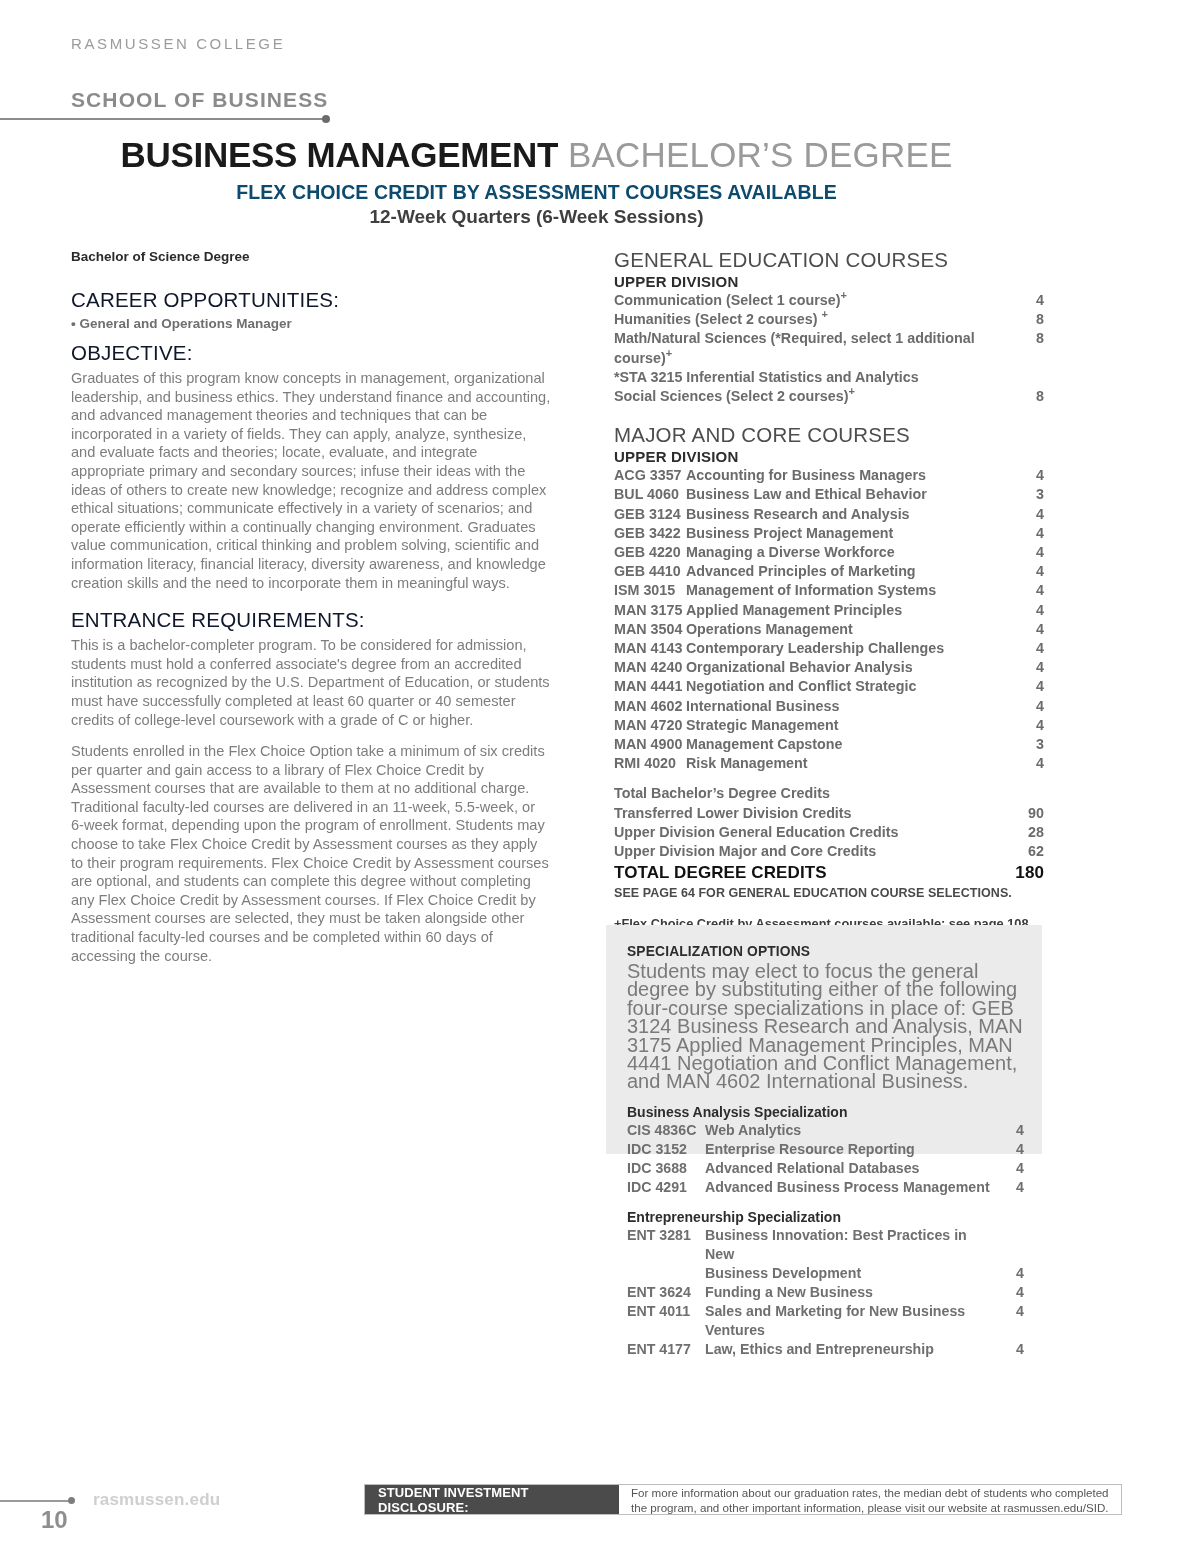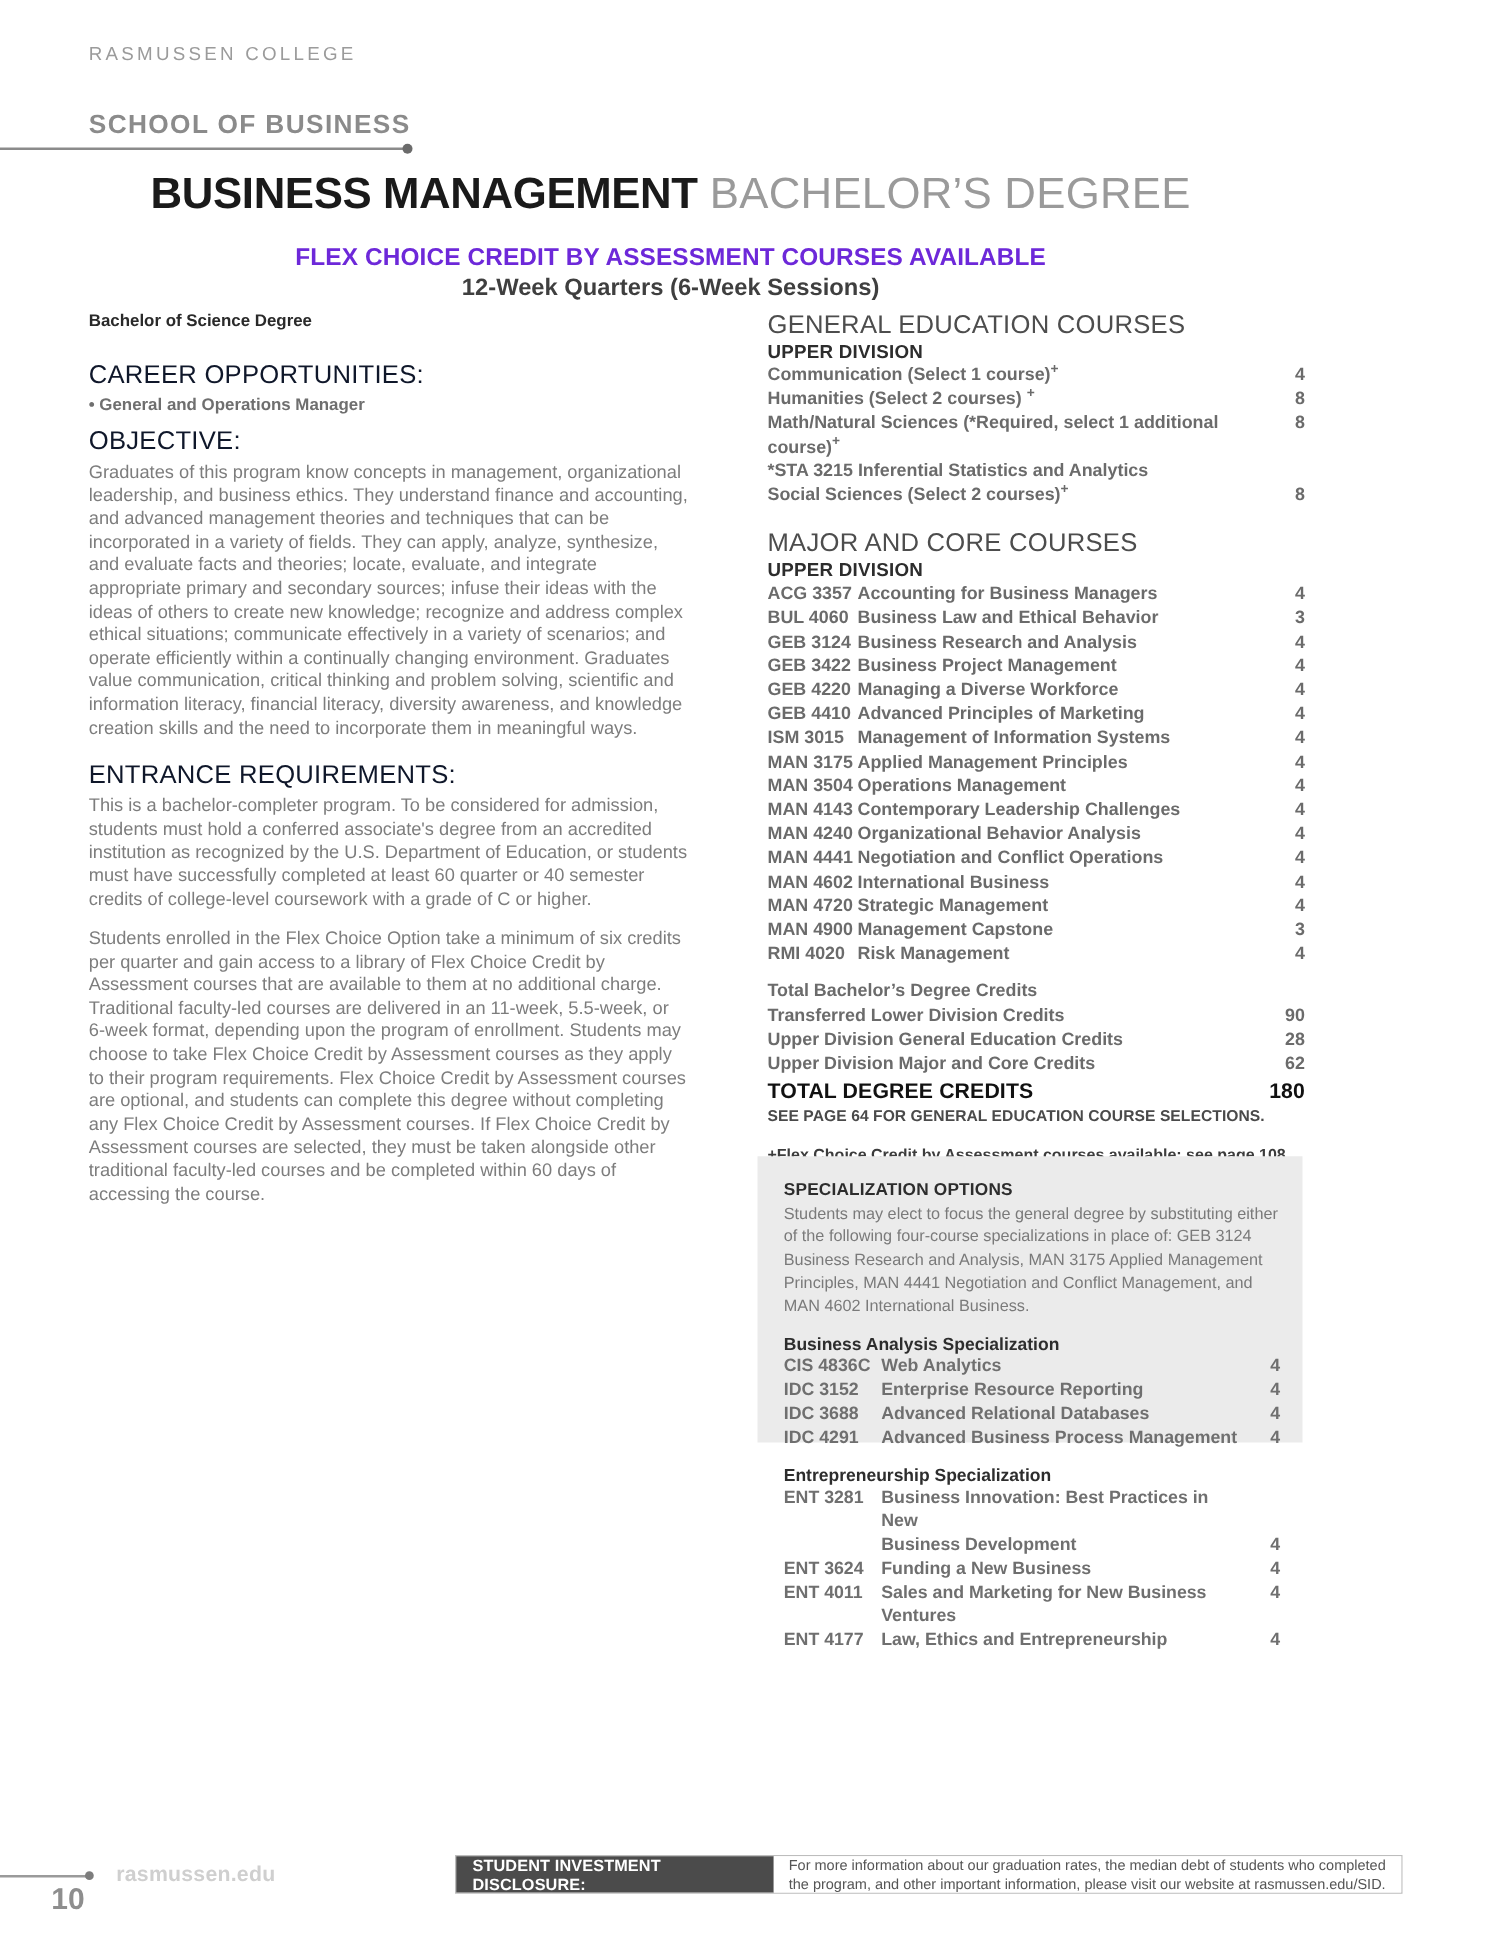--- a/index.html
+++ b/index.html
@@ -43,22 +43,22 @@
   .title-main {
     font-size: 35px; line-height: 42px; white-space: nowrap;
   }
   .title-main .bold {
     font-weight: bold; color: #1a1a1a; letter-spacing: -0.3px;
   }
   .title-main .light {
     font-weight: 400; color: #9a9a9a; letter-spacing: 0.2px;
   }
   .title-sub1 {
-    font-size: 19.5px; font-weight: bold; color: #6d28d9;
-    letter-spacing: 0.1px; margin-top: 19px;
+    font-size: 19.5px; font-weight: bold; color: #0c4a6e;
+    letter-spacing: 0.1px; margin-top: 5px;
   }
   .title-sub2 {
     font-size: 19px; font-weight: bold; color: #3f3f3f;
     margin-top: 2px;
   }
 
   
   .col-left { position: absolute; left: 71px; top: 249px; width: 480px; }
   .bos {
     font-size: 13.5px; font-weight: bold; color: #2a2a2a; margin-bottom: 24px;
@@ -120,21 +120,21 @@
   .spec-box {
     position: absolute; left: 606px; top: 925px; width: 436px; height: 229px;
     background: #ebebeb;
   }
   .spec-inner { padding: 19px 18px 0 21px; }
   .spec-title {
     font-size: 13.8px; font-weight: bold; color: #2d2d2d; letter-spacing: 0.15px;
     margin-bottom: 3px;
   }
   .spec-intro {
-    font-size: 13px; line-height: 18.4px; color: #7a7a7a; margin: 0 0 13px 0;
+    font-size: 20px; line-height: 18.4px; color: #7a7a7a; margin: 0 0 13px 0;
   }
   .spec-sub {
     font-size: 14px; font-weight: bold; color: #2d2d2d; margin-bottom: 1px;
   }
   .srow {
     display: flex; font-size: 14.2px; line-height: 19px; color: #6f6f6f; font-weight: bold;
   }
   .srow .code { width: 78px; flex: 0 0 78px; }
   .srow .name { flex: 1 1 auto; }
   .srow .cr { width: 30px; flex: 0 0 30px; text-align: right; }
@@ -286,21 +286,21 @@
         <span class="name">Contemporary Leadership Challenges</span>
         <span class="cr">4</span>
       </div>
       <div class="row">
         <span class="code">MAN 4240</span>
         <span class="name">Organizational Behavior Analysis</span>
         <span class="cr">4</span>
       </div>
       <div class="row">
         <span class="code">MAN 4441</span>
-        <span class="name">Negotiation and Conflict Operations</span>
+        <span class="name">Negotiation and Conflict Strategic</span>
         <span class="cr">4</span>
       </div>
       <div class="row">
         <span class="code">MAN 4602</span>
         <span class="name">International Business</span>
         <span class="cr">4</span>
       </div>
       <div class="row">
         <span class="code">MAN 4720</span>
         <span class="name">Strategic Management</span>

